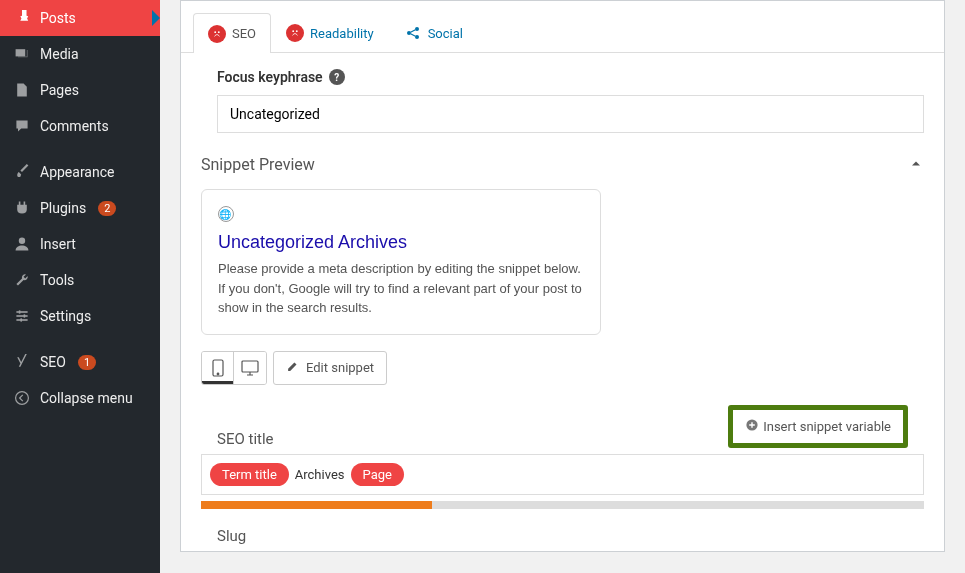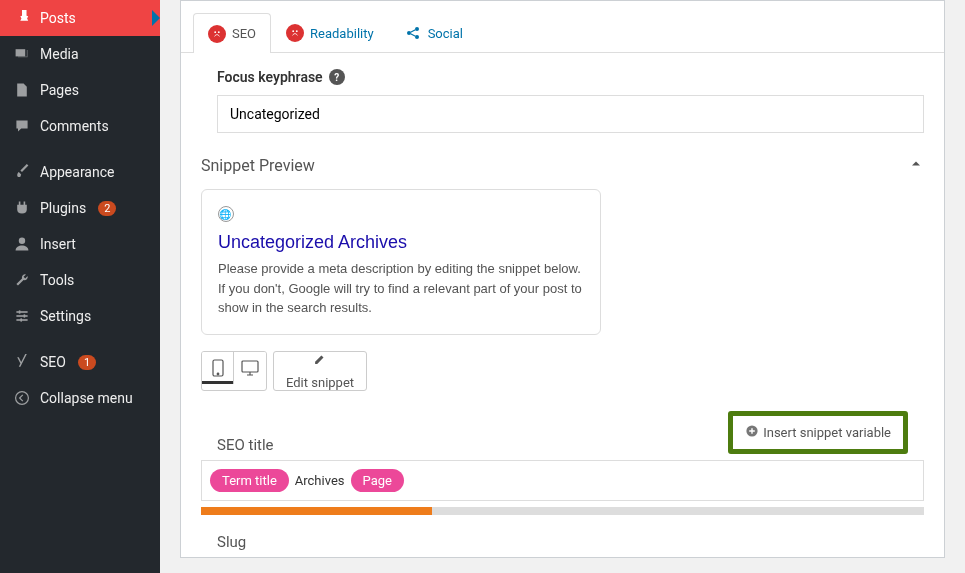--- a/index.html
+++ b/index.html
@@ -19,36 +19,36 @@
 .tabs { display:flex; border-bottom:1px solid #ddd; padding:12px 0 0 12px; gap:0; background:#fff; }
 .tab { display:flex; align-items:center; gap:6px; padding:10px 14px; border:1px solid transparent; border-bottom:none; font-size:13px; cursor:pointer; color:#0073aa; }
 .tab.active { border-color:#ddd; background:#fff; border-radius:4px 4px 0 0; margin-bottom:-1px; color:#555; }
 .tab-icon { width:18px; height:18px; border-radius:50%; display:flex; align-items:center; justify-content:center; }
 .tab-icon.bad { background:#dc3232; }
 .tab-icon.share { color:#0073aa; }
 .section { padding:16px 20px 8px;margin-left:16px; }
 .section-label { font-weight:600; font-size:14px; color:#333; margin-bottom:10px; display:flex; align-items:center; gap:6px; }
 .help-icon { width:16px; height:16px; border-radius:50%; background:#555; color:#fff; font-size:10px; display:flex; align-items:center; justify-content:center; font-weight:bold; }
 .input-field { width:100%; border:1px solid #ddd; padding:10px 12px; font-size:14px; background:#fff; }
-.section-header { display:flex; justify-content:space-between; align-items:center; padding:14px 20px; font-size:16px; color:#555; cursor:pointer; }
+.section-header { display:flex; justify-content:space-between; padding:14px 20px; font-size:16px; color:#555; cursor:pointer; }
 .snippet-card { border:1px solid #ddd; border-radius:6px; padding:16px; margin:0 20px 16px; max-width:400px; }
 .snippet-favicon { width:16px; height:16px; border-radius:50%; border:1px solid #999; margin-bottom:10px; display:flex; align-items:center; justify-content:center; font-size:10px; }
 .snippet-title { color:#1a0dab; font-size:18px; font-family:arial; margin-bottom:6px; }
 .snippet-desc { color:#545454; font-size:13px; font-family:arial; line-height:1.5; }
 .snippet-controls { display:flex; gap:6px; padding:0 20px 20px; }
 .icon-btn-group { display:flex; border:1px solid #ccc; border-radius:3px; overflow:hidden; }
 .icon-btn { width:32px; height:32px; display:flex; align-items:center; justify-content:center; background:#fff; cursor:pointer; }
 .icon-btn:first-child { border-right:1px solid #ccc; }
 .icon-btn.sel { box-shadow:inset 0 -3px 0 #333; }
-.edit-btn { border:1px solid #ccc; border-radius:3px; background:#fff; padding:0 12px; display:flex; align-items:center; gap:6px; font-size:13px; color:#555; cursor:pointer;flex-direction:column; }
+.edit-btn { border:1px solid #ccc; border-radius:3px; background:#fff; padding:0 12px; display:flex; align-items:center; gap:6px; font-size:13px; color:#555; cursor:pointer; }
 .seo-title-row { display:flex; justify-content:space-between; align-items:flex-end; padding:0 36px; margin-bottom:6px; }
 .seo-title-label { color:#555; font-size:15px; }
 .insert-var-btn { border:5px solid #4d7c0f; border-radius:3px; background:#fff; padding:8px 12px; font-size:13px; color:#555; display:flex; align-items:center; gap:4px; cursor:pointer; }
 .title-editor { margin:0 20px; border:1px solid #ddd; padding:8px; display:flex; align-items:center; gap:6px; flex-wrap:wrap; }
-.pill { background:#ec4899; color:#fff; padding:4px 12px; border-radius:14px; font-size:13px; }
+.pill { background:#ef4444; color:#fff; padding:4px 12px; border-radius:14px; font-size:13px; }
 .plain-seg { font-size:13px; color:#333; }
 .progress { margin:6px 20px 18px; height:8px; background:#ddd; position:relative; }
 .progress-fill { position:absolute; left:0; top:0; bottom:0; width:32%; background:#ee7c1b; }
 </style>
 </head>
 <body>
 
 <div class="sidebar">
   <div class="menu-item current">
     <span class="menu-icon">

